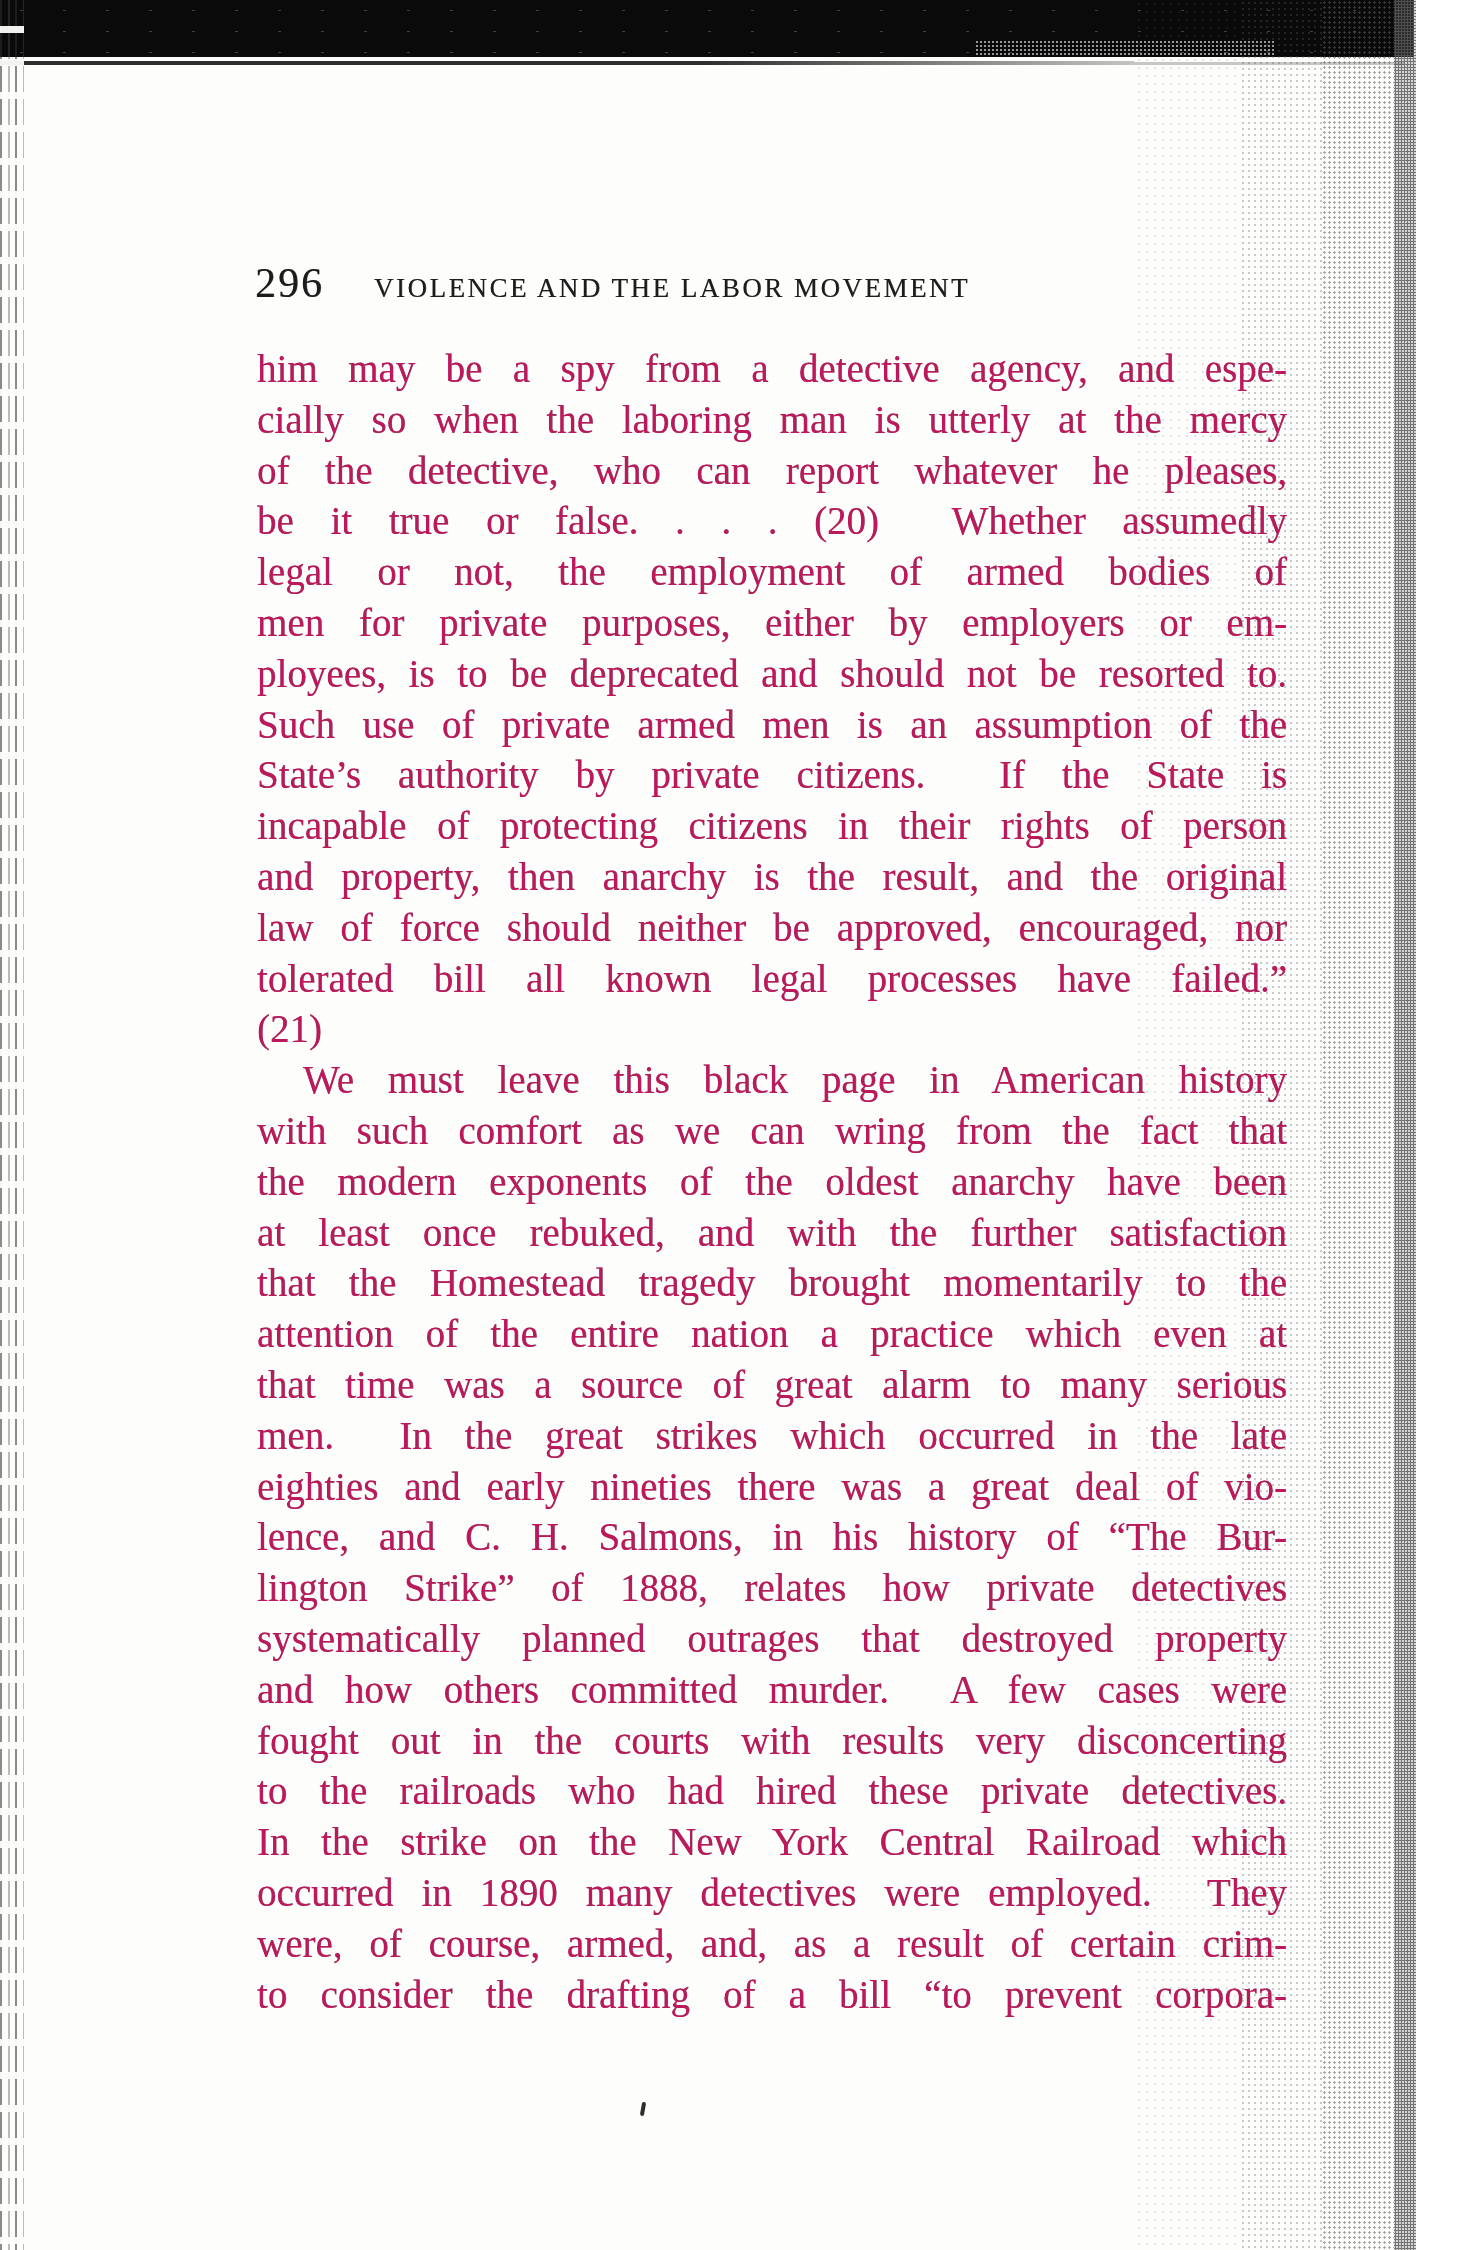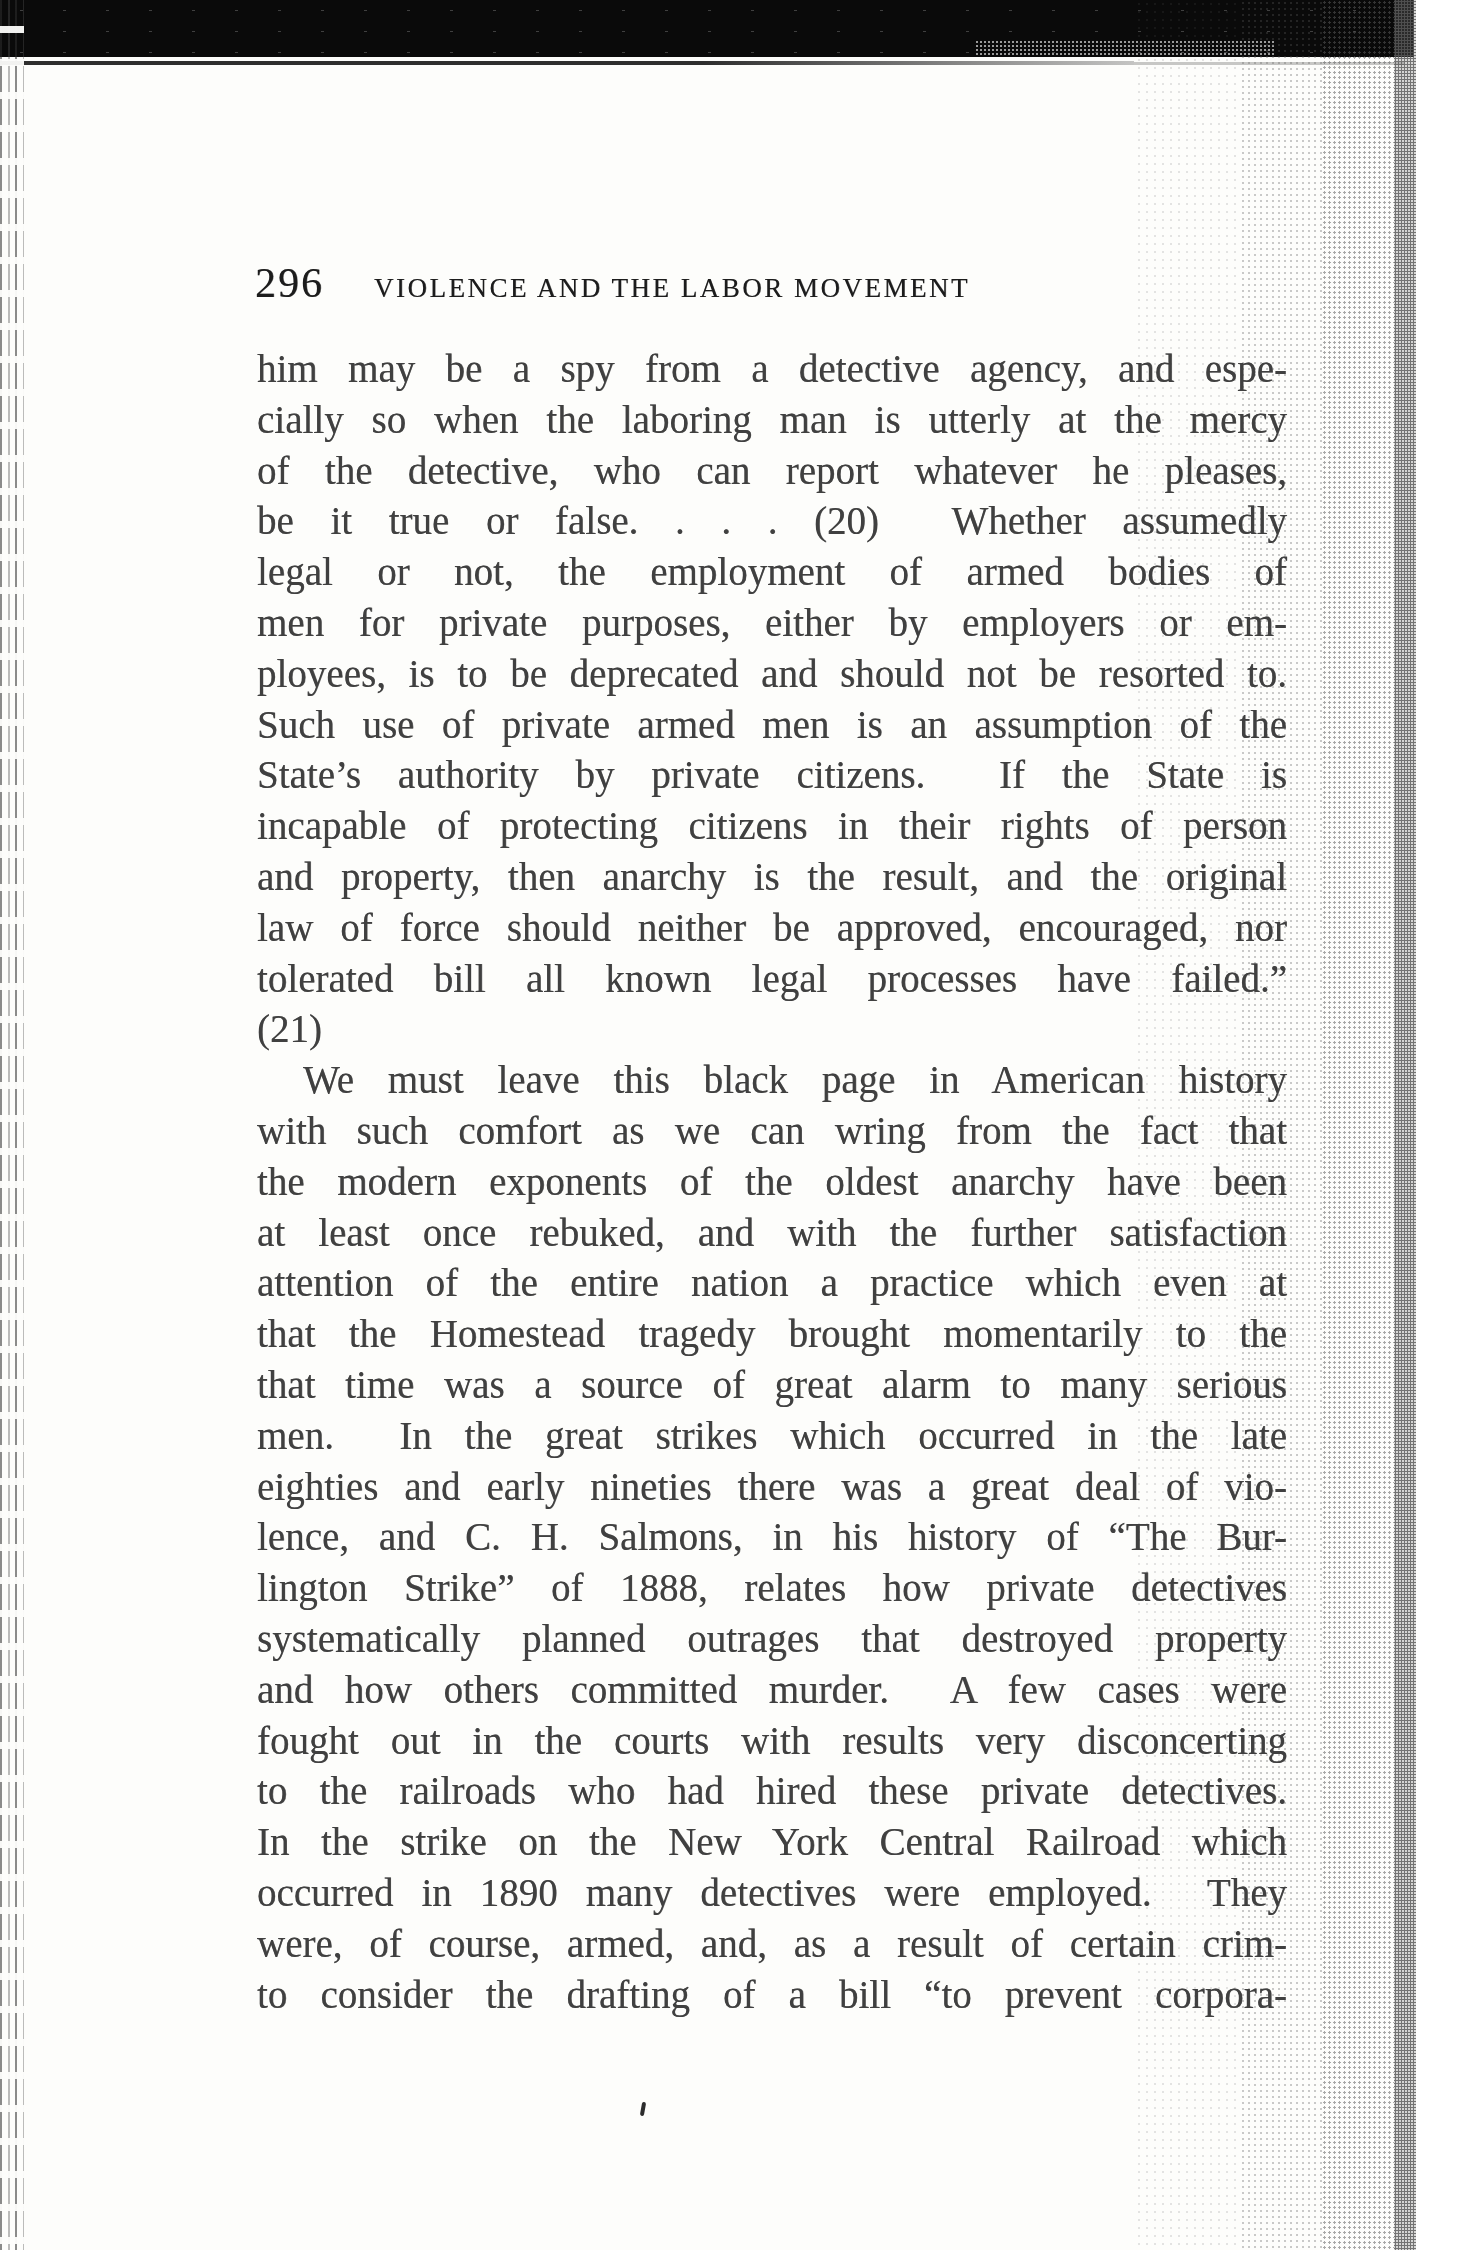--- a/index.html
+++ b/index.html
@@ -53,21 +53,21 @@
   .pageheader {
     position:absolute; left:255px; top:262px; width:1035px;
     display:flex; align-items:baseline; color:#1c1c1c;
   }
   .pagenum { font-size:42px; line-height:1; letter-spacing:2px;
     text-shadow:0.4px 0.4px 0 rgba(0,0,0,.5); }
   .runtitle { margin-left:50px; font-size:27px; line-height:1; letter-spacing:2.5px;
     text-shadow:0.4px 0.4px 0 rgba(0,0,0,.5); white-space:nowrap; }
   .textblock {
     position:absolute; left:257px; top:344px; width:1030px;
-    font-size:39px; line-height:50.8px; color:#404040;
+    font-size:39px; line-height:50.8px; color:#be185d;
     text-shadow:0.35px 0.45px 0 rgba(0,0,0,.5);
   }
   .tline { text-align:justify; text-align-last:justify; }
   .tline.left { text-align:left; text-align-last:left; }
   .tline.indent { text-indent:46px; }
 </style>
 </head>
 <body>
 
 <div class="page">
@@ -102,22 +102,22 @@
       <div class="tline">State’s authority by private citizens.&nbsp; If the State is</div>
       <div class="tline">incapable of protecting citizens in their rights of person</div>
       <div class="tline">and property, then anarchy is the result, and the original</div>
       <div class="tline">law of force should neither be approved, encouraged, nor</div>
       <div class="tline">tolerated bill all known legal processes have failed.”</div>
       <div class="tline left">(21)</div>
       <div class="tline indent">We must leave this black page in American history</div>
       <div class="tline">with such comfort as we can wring from the fact that</div>
       <div class="tline">the modern exponents of the oldest anarchy have been</div>
       <div class="tline">at least once rebuked, and with the further satisfaction</div>
+      <div class="tline">that the Homestead tragedy brought momentarily to the</div>
       <div class="tline">attention of the entire nation a practice which even at</div>
-      <div class="tline">that the Homestead tragedy brought momentarily to the</div>
       <div class="tline">that time was a source of great alarm to many serious</div>
       <div class="tline">men.&nbsp; In the great strikes which occurred in the late</div>
       <div class="tline">eighties and early nineties there was a great deal of vio-</div>
       <div class="tline">lence, and C. H. Salmons, in his history of “The Bur-</div>
       <div class="tline">lington Strike” of 1888, relates how private detectives</div>
       <div class="tline">systematically planned outrages that destroyed property</div>
       <div class="tline">and how others committed murder.&nbsp; A few cases were</div>
       <div class="tline">fought out in the courts with results very disconcerting</div>
       <div class="tline">to the railroads who had hired these private detectives.</div>
       <div class="tline">In the strike on the New York Central Railroad which</div>

